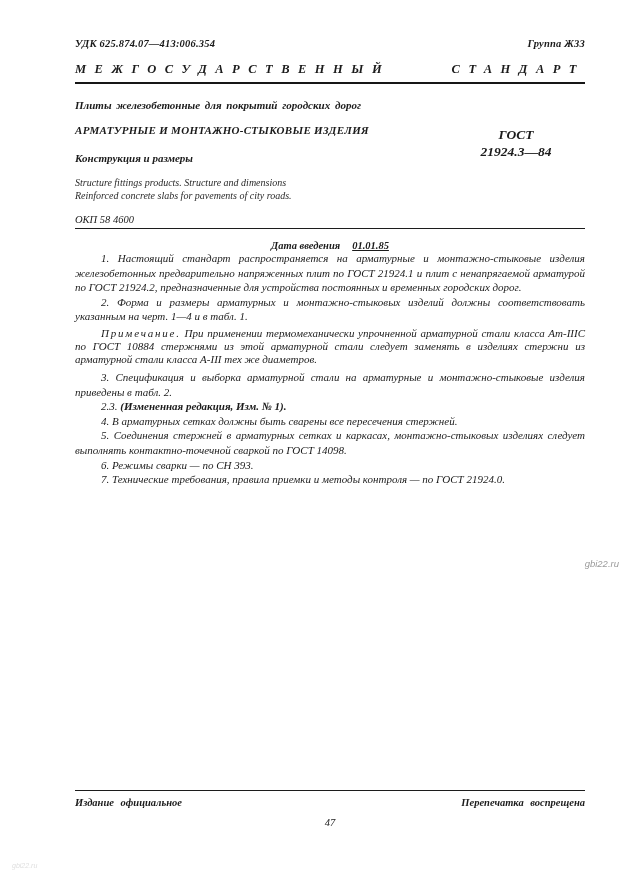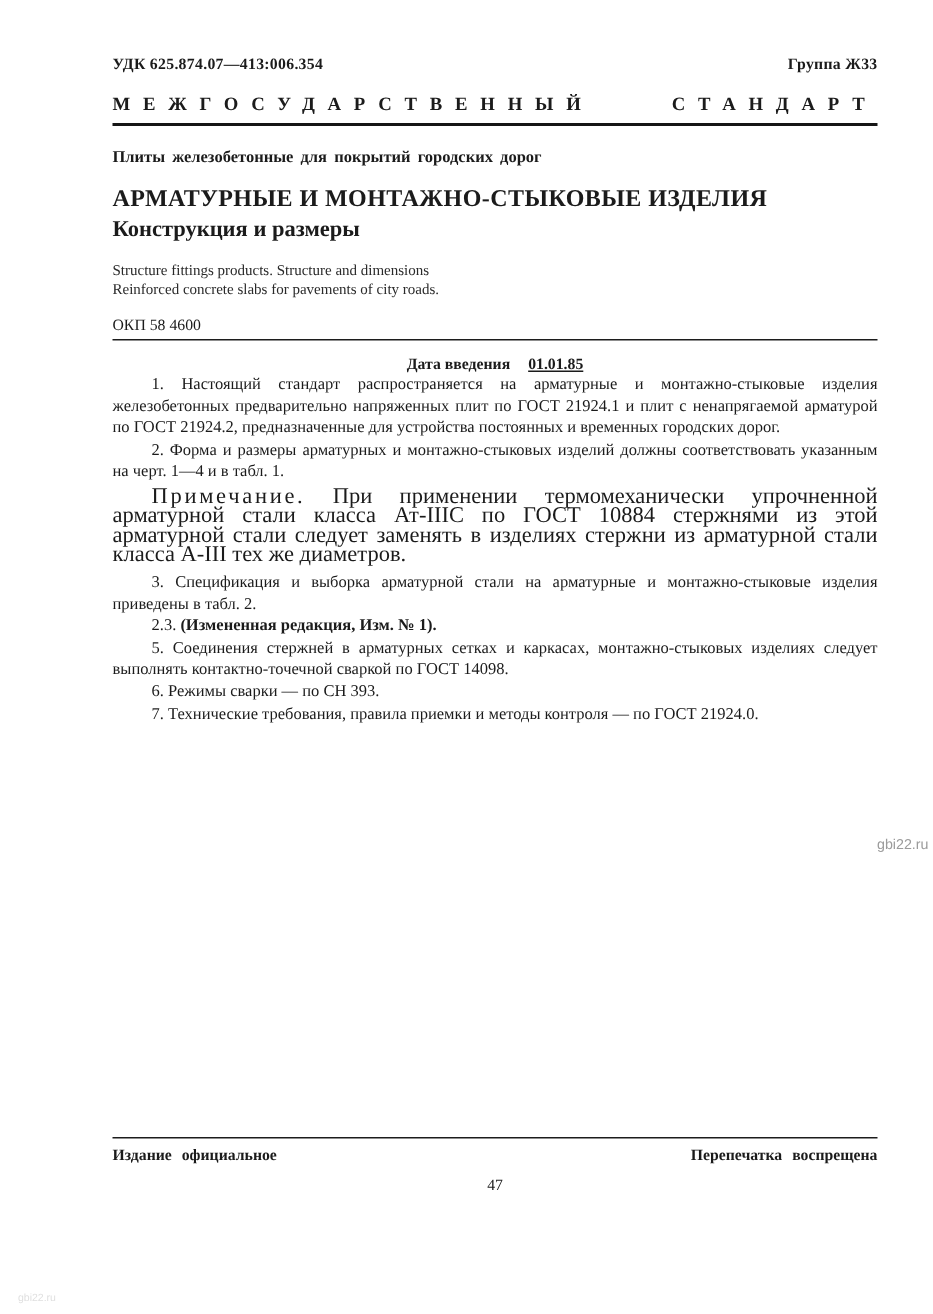--- a/index.html
+++ b/index.html
@@ -7,20 +7,21 @@
     width:622px;height:876px;
     background:#ffffff;
     font-family:"Liberation Serif","DejaVu Serif",serif;
     color:#1b1b1b;
     overflow:hidden;
   }
   .doc{
     position:relative;
     width:622px;height:836px;
     background:#ffffff;
+    font-style:italic;
   }
   .content{
     position:absolute;
     left:75px; right:37px; top:0;
   }
   
   .top-row{
     display:flex;justify-content:space-between;
     padding-top:38px;
     font-size:10.5px;font-weight:bold;
@@ -45,26 +46,26 @@
   .title-left{
     flex:1;
     text-align:left;
   }
   .subject{
     font-size:11px;font-weight:bold;
     word-spacing:2px;
   }
   .main-title{
     margin-top:13px;
-    font-size:16px;font-weight:bold;
+    font-size:11px;font-weight:bold;
     letter-spacing:0.3px;
   }
   .subtitle{
-    margin-top:3px;
-    font-size:15px;font-weight:bold;
+    margin-top:16px;
+    font-size:11px;font-weight:bold;
   }
   .en-title{
     margin-top:13px;
     font-size:10px;
     line-height:12.5px;
     color:#2a2a2a;
   }
   .gost-box{
     width:138px;
     display:flex;flex-direction:column;justify-content:center;
@@ -97,33 +98,33 @@
   .body-text{
     font-size:11px;
     line-height:14.6px;
     text-align:justify;
   }
   .body-text p{
     margin:0;
     text-indent:26px;
   }
   .note{
-    font-size:15px;
+    font-size:11px;
     line-height:13px;
     margin:3px 0 4px 0 !important;
   }
   .note .note-label{
     letter-spacing:1.8px;
   }
   .bold{font-weight:bold;}
   
   .footer{
     position:absolute;
     left:75px;right:37px;
-    top:758px;
+    top:790px;
     border-top:1.5px solid #1c1c1c;
   }
   .footer-row{
     display:flex;justify-content:space-between;
     margin-top:6px;
     font-size:10.5px;font-weight:bold;
     word-spacing:4px;
   }
   .page-num{
     text-align:center;
@@ -167,35 +168,40 @@
     <div class="title-area">
       <div class="title-left">
         <div class="subject">Плиты железобетонные для покрытий городских дорог</div>
         <div class="main-title">АРМАТУРНЫЕ И МОНТАЖНО-СТЫКОВЫЕ ИЗДЕЛИЯ</div>
         <div class="subtitle">Конструкция и размеры</div>
         <div class="en-title">
           <div>Structure fittings products. Structure and dimensions</div>
           <div>Reinforced concrete slabs for pavements of city roads.</div>
         </div>
       </div>
+      <div class="gost-box">
+        <div>ГОСТ</div>
+        <div>21924.3—84</div>
+      </div>
     </div>
 
     <div class="okp">ОКП 58 4600</div>
     <div class="rule-thin"></div>
 
     <div class="date-row">
       <span>Дата введения</span><span class="date-value">01.01.85</span>
     </div>
 
     <div class="body-text">
       <p>1. Настоящий стандарт распространяется на арматурные и монтажно-стыковые изделия железобетонных предварительно напряженных плит по ГОСТ 21924.1 и плит с ненапрягаемой арматурой по ГОСТ 21924.2, предназначенные для устройства постоянных и временных городских дорог.</p>
       <p>2. Форма и размеры арматурных и монтажно-стыковых изделий должны соответствовать указанным на черт. 1—4 и в табл. 1.</p>
       <p class="note"><span class="note-label">Примечание.</span><span> При применении термомеханически упрочненной арматурной стали класса Ат-IIIС по ГОСТ 10884 стержнями из этой арматурной стали следует заменять в изделиях стержни из арматурной стали класса А-III тех же диаметров.</span></p>
       <p>3. Спецификация и выборка арматурной стали на арматурные и монтажно-стыковые изделия приведены в табл. 2.</p>
       <p><span>2.3. </span><span class="bold">(Измененная редакция, Изм. № 1).</span></p>
+      <p>4. В арматурных сетках должны быть сварены все пересечения стержней.</p>
       <p>5. Соединения стержней в арматурных сетках и каркасах, монтажно-стыковых изделиях следует выполнять контактно-точечной сваркой по ГОСТ 14098.</p>
       <p>6. Режимы сварки — по СН 393.</p>
       <p>7. Технические требования, правила приемки и методы контроля — по ГОСТ 21924.0.</p>
     </div>
 
   </div>
 
   <div class="footer">
     <div class="footer-row">
       <span>Издание официальное</span>

